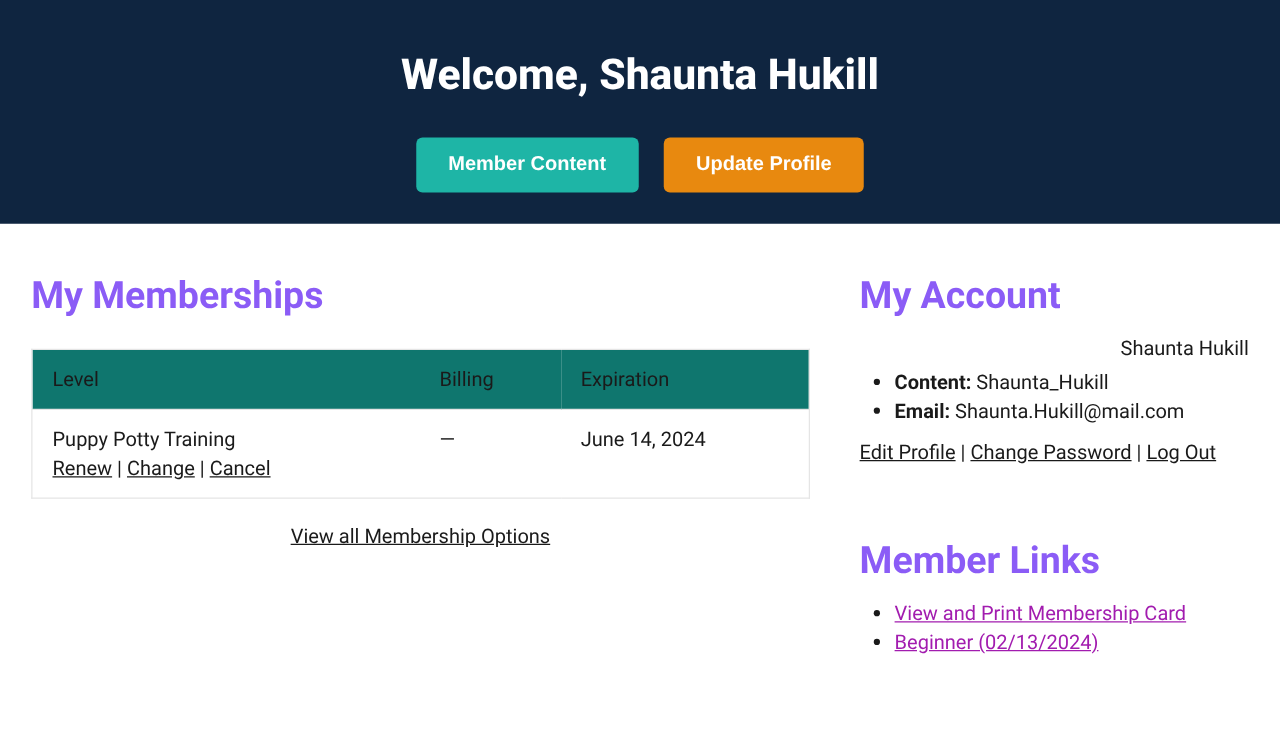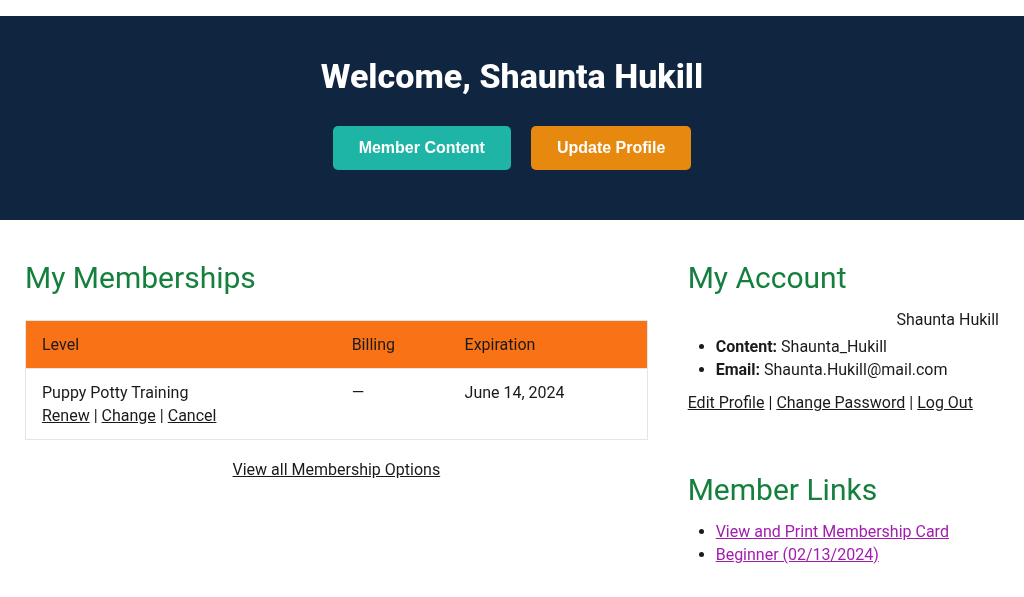--- a/index.html
+++ b/index.html
@@ -7,23 +7,22 @@
       padding: 0;
       box-sizing: border-box;
     }
     body {
       font-family: -apple-system, BlinkMacSystemFont, "Segoe UI", Roboto, Helvetica, Arial, sans-serif;
       color: #1a1a1a;
       background: #fff;
     }
     .hero {
       background: #0f2540;
-      padding: 40px 20px 50px;
+      padding: 40px 20px 25px;
       text-align: center;
-      margin-top: 16px;
     }
     .hero h1 {
       color: #fff;
       font-size: 34px;
       font-weight: 800;
       margin-bottom: 30px;
     }
     .hero-buttons {
       display: flex;
       justify-content: center;
@@ -53,38 +52,38 @@
       margin: 0 auto;
     }
     .main {
       flex: 2;
     }
     .sidebar {
       flex: 1;
     }
     h2 {
       font-size: 30px;
-      font-weight: 400;
+      font-weight: 700;
       margin-bottom: 25px;
-      color: #15803d;
+      color: #8b5cf6;
     }
     .sidebar h2 {
       margin-bottom: 15px;
     }
     table {
       width: 100%;
       border-collapse: collapse;
       border: 1px solid #e5e5e5;
       margin-bottom: 20px;
     }
     thead th {
       text-align: left;
       font-weight: 400;
       padding: 14px 16px;
-      background: #f97316;
+      background: #0f766e;
       border-bottom: 1px solid #e5e5e5;
       font-size: 16px;
     }
     tbody td {
       padding: 14px 16px;
       border-bottom: 1px solid #e5e5e5;
       vertical-align: top;
       font-size: 16px;
     }
     tbody tr:last-child td {

